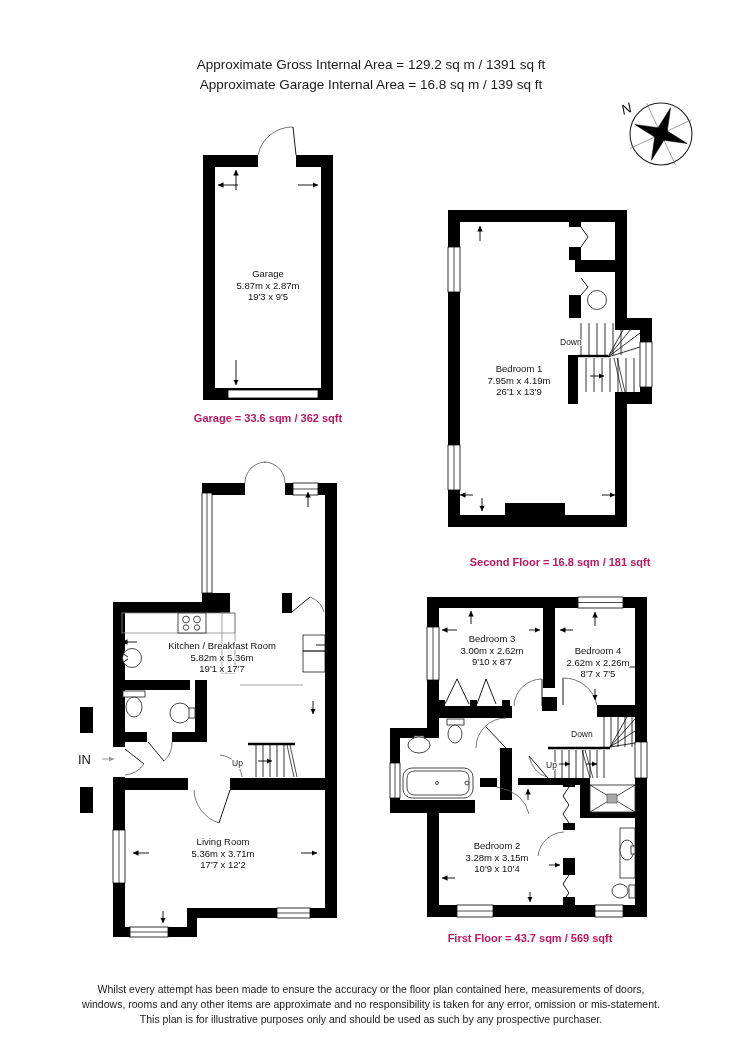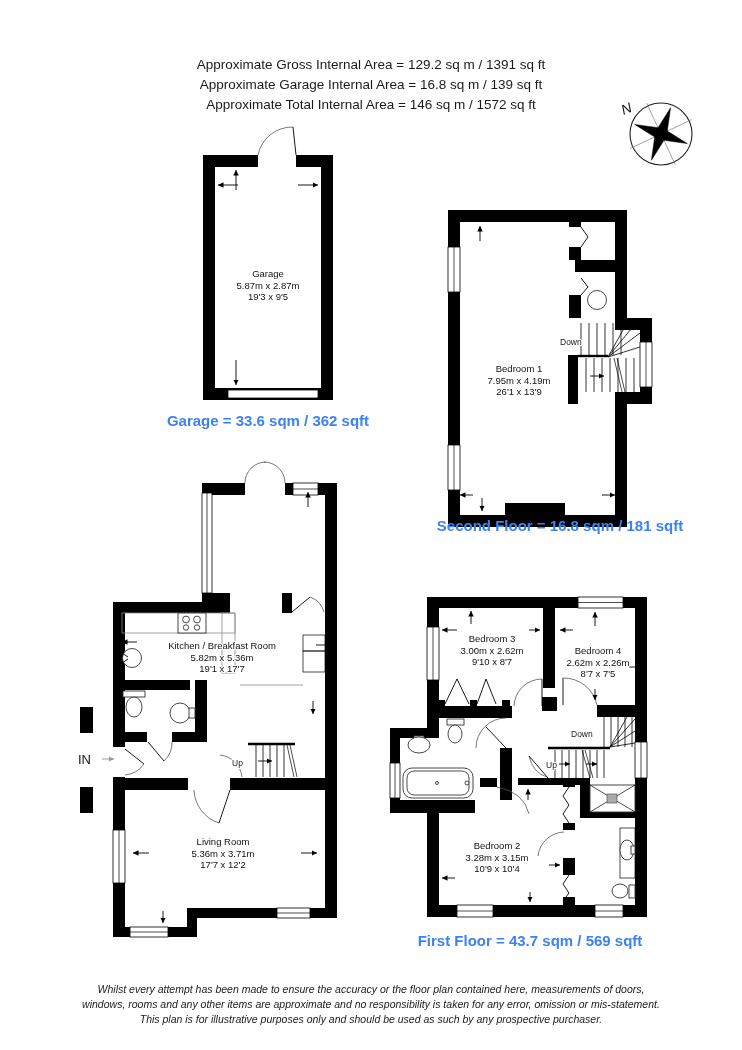--- a/index.html
+++ b/index.html
@@ -1,20 +1,20 @@
 <!DOCTYPE html>
 <html><head>
 <meta charset="utf-8">
 <style>
   html,body{margin:0;padding:0;background:#ffffff;}
   #page{position:relative;width:720px;height:1050px;background:#fff;overflow:hidden;
         font-family:"Liberation Sans",sans-serif;color:#111;}
   .hdr{position:absolute;left:0;width:742px;text-align:center;font-size:13.5px;color:#1a1a1a;}
-  .caption{position:absolute;width:280px;text-align:center;font-weight:bold;font-size:15px;color:#3b82f6;}
-  .ftr{position:absolute;left:0;width:742px;text-align:center;font-size:10.5px;color:#1a1a1a;font-style:italic;}
+  .caption{position:absolute;width:280px;text-align:center;font-weight:bold;font-size:11px;color:#be185d;}
+  .ftr{position:absolute;left:0;width:742px;text-align:center;font-size:10.5px;color:#1a1a1a;}
   svg{position:absolute;overflow:visible;}
   svg text{font-family:"Liberation Sans",sans-serif;fill:#111;
            paint-order:stroke;stroke:#fff;stroke-width:2.2px;stroke-linejoin:round;}
   .room-label{font-size:9.5px;text-anchor:middle;}
   .tiny-label{font-size:8.5px;fill:#222;}
   .in-label{font-size:13px;}
   .wall{fill:#000;stroke:none;}
   .winbox{fill:#fff;stroke:#000;stroke-width:0.8;}
   .winline{stroke:#000;stroke-width:0.7;}
   .thin{stroke:#000;stroke-width:0.9;fill:none;}
@@ -37,21 +37,20 @@
         <path d="M0,0 L5.5,2.75 L0,5.5 Z" fill="#000"></path>
       </marker>
       <marker id="ahg" markerUnits="userSpaceOnUse" markerWidth="7" markerHeight="6" refX="5.5" refY="2.75" orient="auto">
         <path d="M0,0 L5.5,2.75 L0,5.5 Z" fill="#999"></path>
       </marker>
     </defs>
   </svg>
 
   <div class="hdr" style="top:57px">Approximate Gross Internal Area = 129.2 sq m / 1391 sq ft</div>
   <div class="hdr" style="top:77px">Approximate Garage Internal Area = 16.8 sq m / 139 sq ft</div>
-  <div class="hdr" style="top:97px">Approximate Total Internal Area = 146 sq m / 1572 sq ft</div>
 
   <svg style="left:615px;top:78px" width="95" height="95" viewBox="0 0 95 95">
     <circle cx="46" cy="56" r="31" fill="none" stroke="#222" stroke-width="1.1"></circle>
     <line x1="15.2" y1="70.4" x2="76.8" y2="41.6" class="gray"></line>
     <line x1="31.6" y1="25.2" x2="60.4" y2="86.8" class="gray"></line>
     <path d="M55.6,29.7 L52.3,53.0 L72.3,65.6 L49.0,62.3 L36.4,82.3 L39.7,59.0 L19.7,46.4 L43.0,49.7 Z" fill="#000" stroke="#000" stroke-width="0.5"></path>
     <text x="6" y="36" font-size="14" font-style="italic" transform="rotate(-22 10 30)">N</text>
   </svg>
 
   <svg style="left:190px;top:118px" width="160" height="315" viewBox="0 0 160 315">
@@ -141,21 +140,21 @@
       <line class="arrow" x1="40" y1="46" x2="40" y2="31" marker-end="url(#ah)"></line>
       <line class="arrow" x1="33" y1="300" x2="20" y2="300" marker-end="url(#ah)"></line>
       <line class="arrow" x1="162" y1="300" x2="175" y2="300" marker-end="url(#ah)"></line>
       <line class="arrow" x1="42" y1="303" x2="42" y2="316" marker-end="url(#ah)"></line>
     </g>
     <text class="tiny-label" x="120" y="150">Down</text>
     <text class="room-label" x="79" y="177">Bedroom 1</text>
     <text class="room-label" x="79" y="189">7.95m x 4.19m</text>
     <text class="room-label" x="79" y="200">26'1 x 13'9</text>
   </svg>
-  <div class="caption" style="left:420px;top:517px">Second Floor = 16.8 sqm / 181 sqft</div>
+  <div class="caption" style="left:420px;top:556px">Second Floor = 16.8 sqm / 181 sqft</div>
 
   <svg style="left:70px;top:455px" width="280" height="495" viewBox="0 0 280 495">
     <g>
       <rect class="wall" x="132" y="28" width="10" height="10"></rect>
       <rect class="wall" x="142" y="28" width="33" height="12"></rect>
       <rect class="wall" x="215" y="28" width="8" height="12"></rect>
       <rect class="wall" x="248" y="28" width="19" height="12"></rect>
       <rect class="wall" x="255" y="28" width="12" height="435"></rect>
       <rect class="wall" x="132" y="138" width="28" height="20"></rect>
       <rect class="wall" x="43" y="147" width="117" height="11"></rect>

